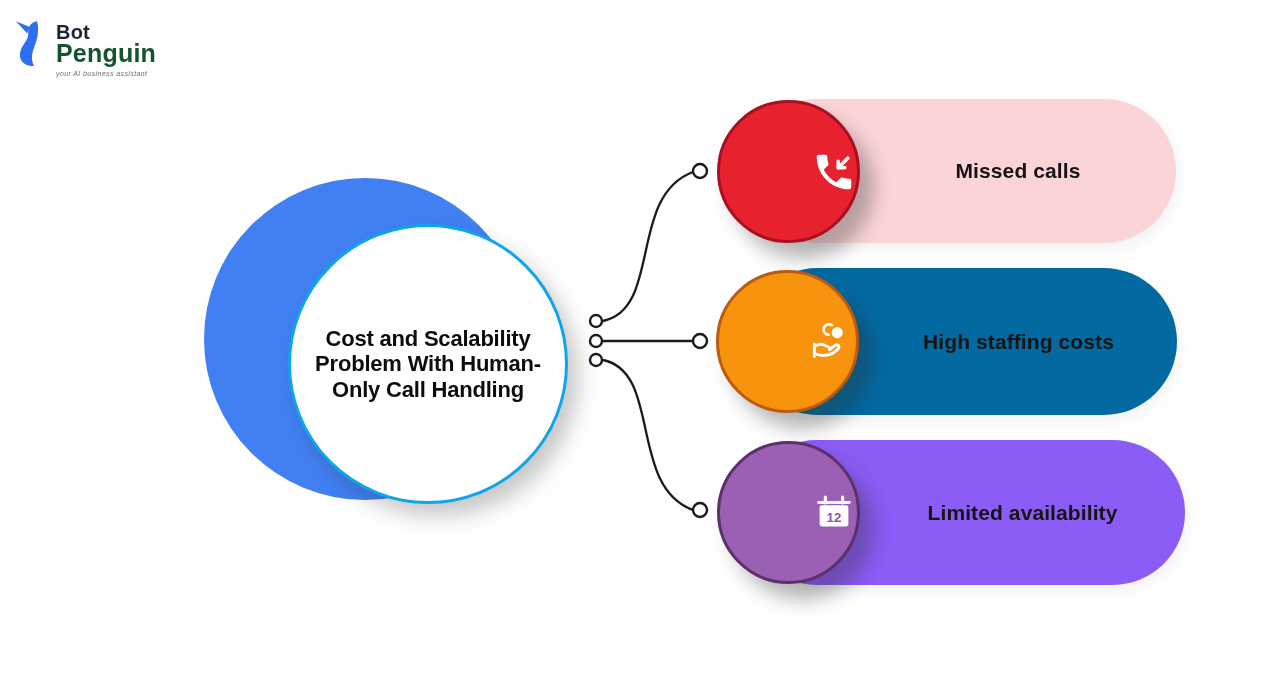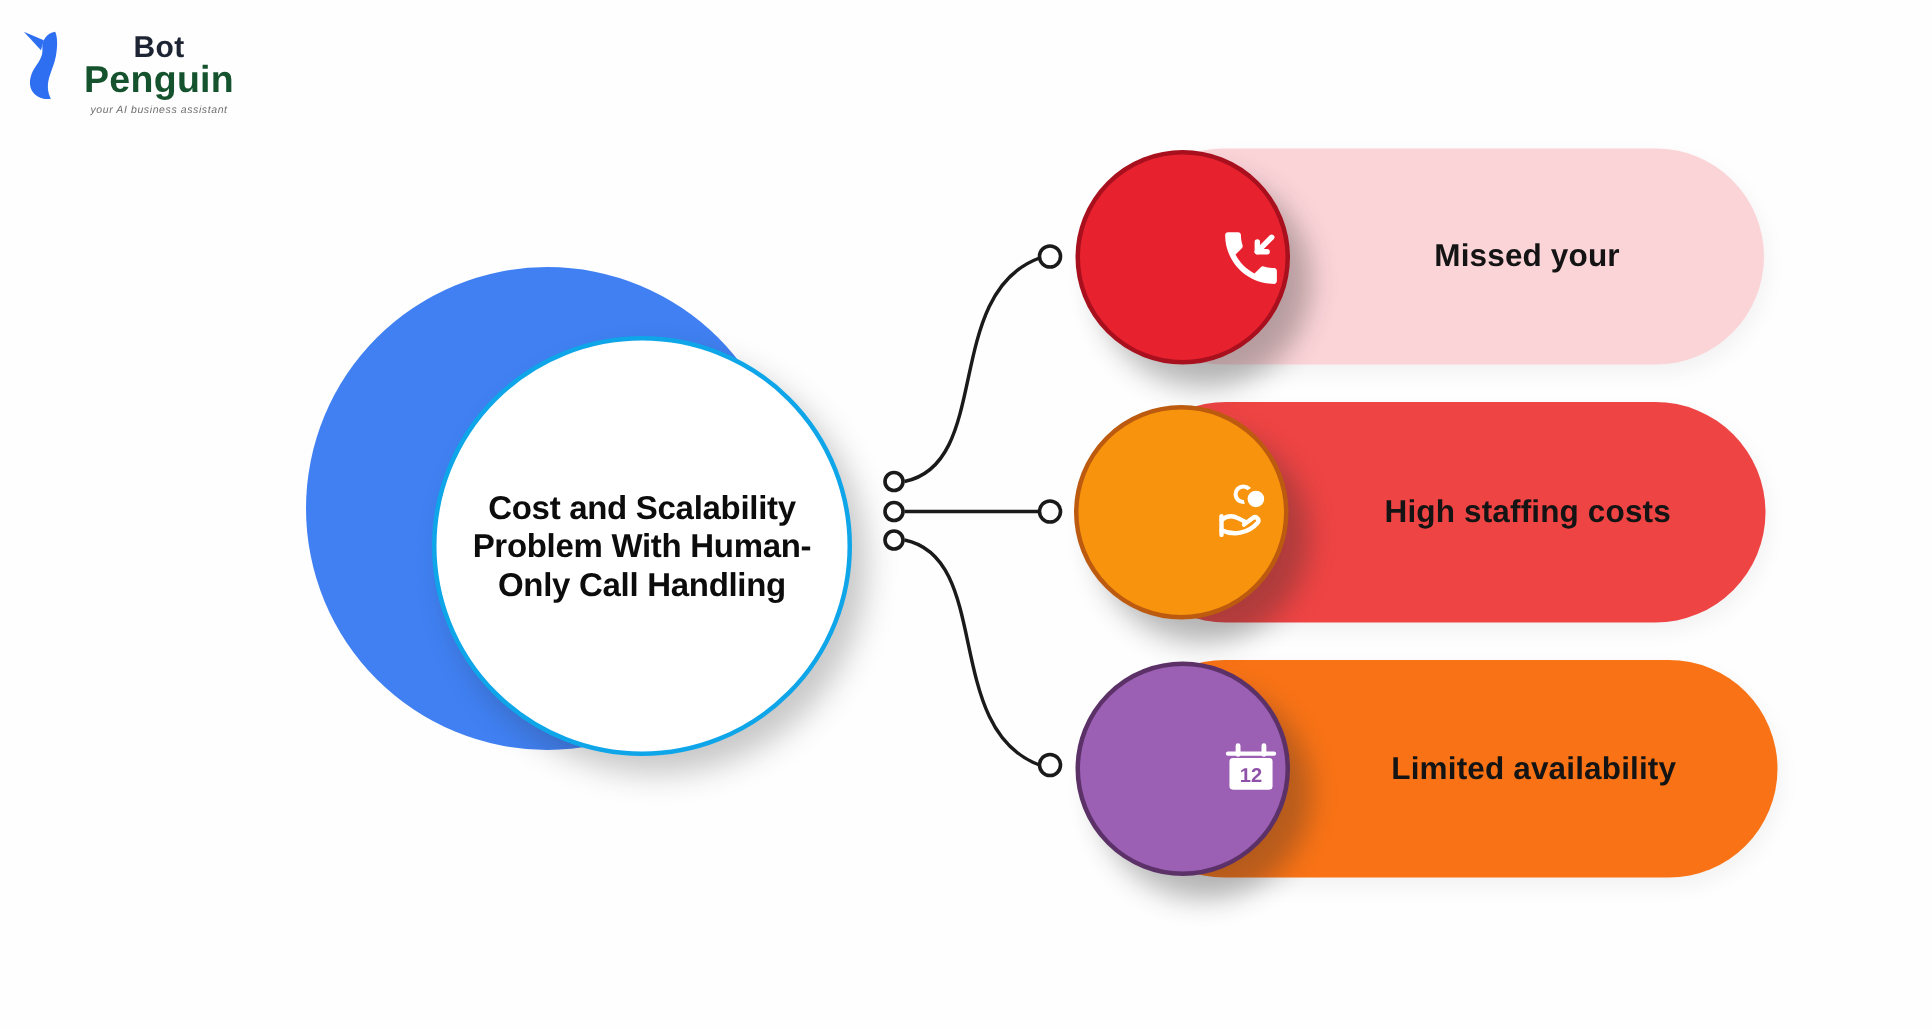--- a/index.html
+++ b/index.html
@@ -10,21 +10,21 @@
     position: relative;
     width: 1288px;
     height: 686px;
     background: #FEFEFE;
     overflow: hidden;
   }
 
   
   .logo { position: absolute; left: 14px; top: 18px; display: flex; z-index: 4; }
   .logo-mark { width: 38px; height: 50px; margin-right: 4px; }
-  .logo-text { display: flex; flex-direction: column; padding-top: 4px; align-items: center; }
+  .logo-text { display: flex; flex-direction: column; padding-top: 4px; }
   .logo-bot     { font-size: 20px; font-weight: 700; color: #1D2433; line-height: 20px; letter-spacing: .2px; }
   .logo-penguin { font-size: 25px; font-weight: 700; color: #14532d; line-height: 23px; letter-spacing: .2px; }
   .logo-tagline { font-size: 7px; font-style: italic; color: #6E6E6E; margin-top: 5px; letter-spacing: .4px; }
 
   
   .blue-circle {
     position: absolute; left: 204px; top: 178px;
     width: 322px; height: 322px; border-radius: 50%;
     background: #4080F2; z-index: 1;
   }
@@ -50,22 +50,22 @@
   .connectors { position: absolute; left: 0; top: 0; width: 1288px; height: 686px; z-index: 1; pointer-events: none; }
 
   
   .pill {
     position: absolute;
     border-radius: 80px;
     z-index: 2;
     box-shadow: 2px 6px 14px rgba(0,0,0,0.05);
   }
   .pill-1 { left: 744px; top:  99px; width: 432px; height: 144px; background: #FBD4D8; }
-  .pill-2 { left: 744px; top: 268px; width: 433px; height: 147px; background: #ef4444; }
-  .pill-3 { left: 744px; top: 440px; width: 441px; height: 145px; background: #f97316; }
+  .pill-2 { left: 744px; top: 268px; width: 433px; height: 147px; background: #0369a1; }
+  .pill-3 { left: 744px; top: 440px; width: 441px; height: 145px; background: #8b5cf6; }
 
   .pill-label {
     position: absolute; left: 116px; right: 0; top: 0; bottom: 0;
     display: flex; align-items: center; justify-content: center;
     font-size: 21px; font-weight: 700; color: #141414; letter-spacing: .1px;
   }
 
   .badge {
     position: absolute;
     width: 143px; height: 143px;
@@ -112,21 +112,21 @@
       <circle cx="596" cy="321" r="6"></circle>
       <circle cx="596" cy="341" r="6"></circle>
       <circle cx="596" cy="360" r="6"></circle>
       <circle cx="700" cy="171" r="7"></circle>
       <circle cx="700" cy="341" r="7"></circle>
       <circle cx="700" cy="510" r="7"></circle>
     </g>
   </svg>
 
   <div class="pill pill-1">
-    <span class="pill-label">Missed your</span>
+    <span class="pill-label">Missed calls</span>
   </div>
   <div class="badge badge-1">
     <svg width="46" height="46" viewBox="0 0 24 24">
       <path fill="#FFFFFF" d="M6.62 10.79c1.44 2.83 3.76 5.14 6.59 6.59l2.2-2.2c.27-.27.67-.36 1.02-.24 1.12.37 2.33.57 3.57.57.55 0 1 .45 1 1V20c0 .55-.45 1-1 1-9.39 0-17-7.61-17-17 0-.55.45-1 1-1h3.5c.55 0 1 .45 1 1 0 1.25.2 2.45.57 3.57.11.35.03.74-.25 1.02l-2.2 2.2z"></path>
       <g stroke="#FFFFFF" stroke-width="1.9" fill="none" stroke-linecap="round" stroke-linejoin="round">
         <path d="M19.2 4.8 L14.2 9.8"></path>
         <path d="M14.2 6.4 V9.8 H17.6"></path>
       </g>
     </svg>
   </div>

